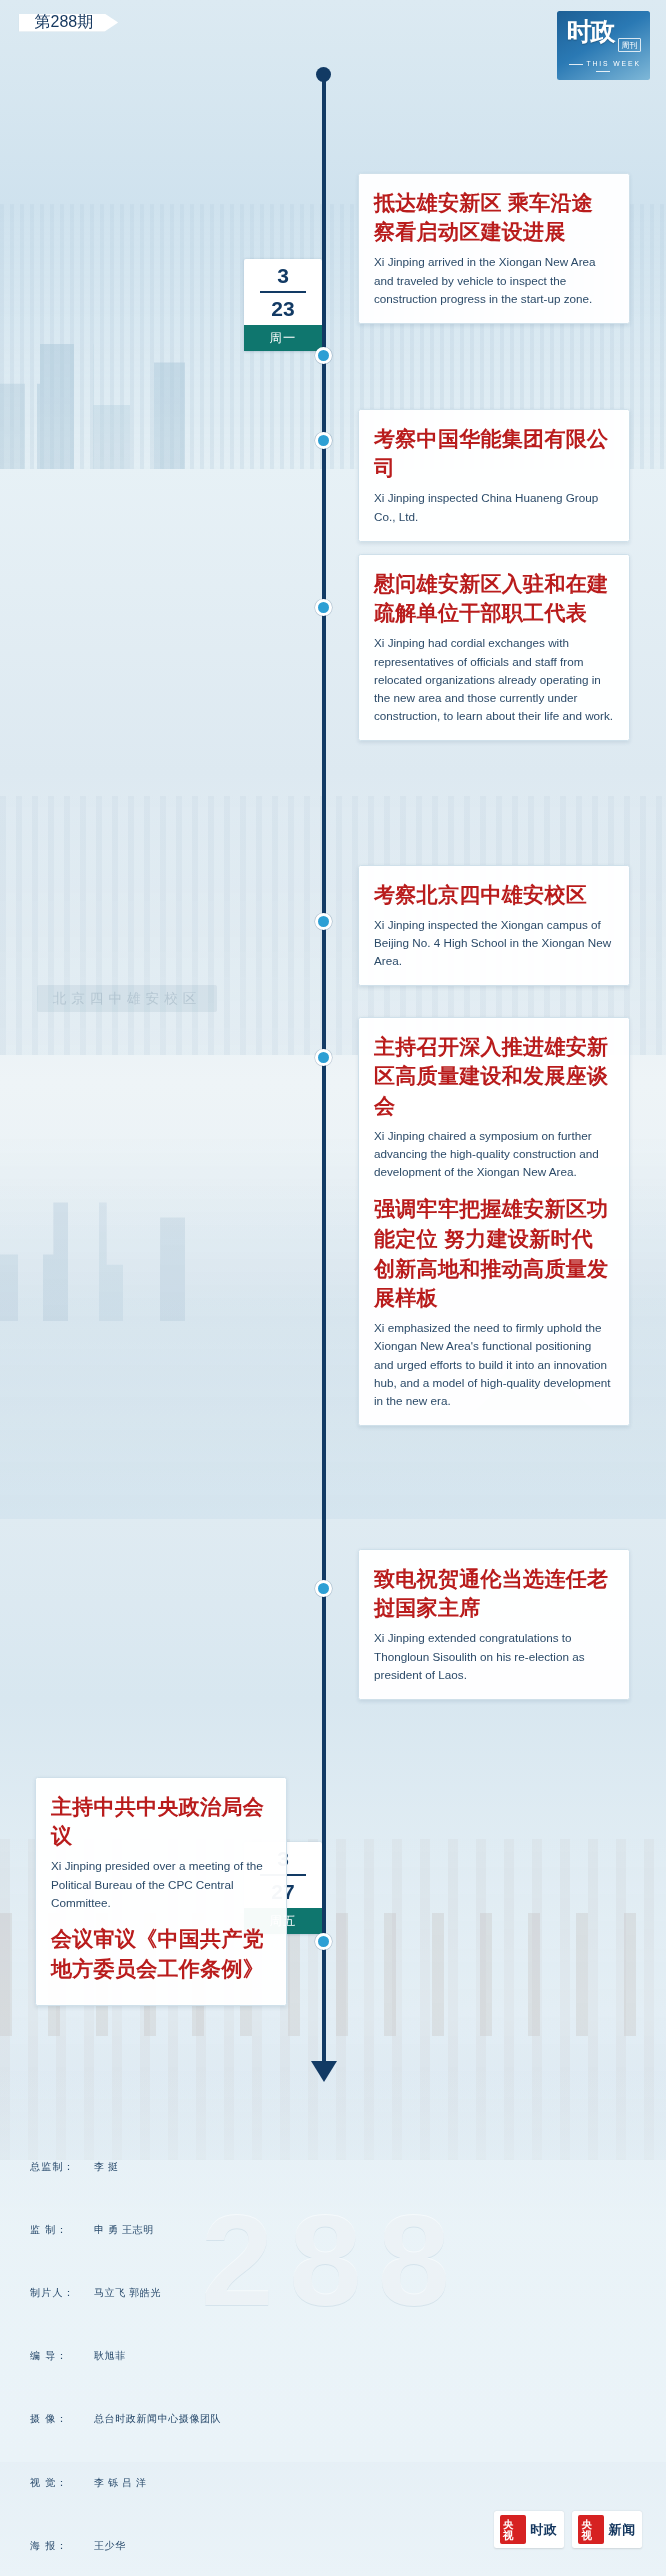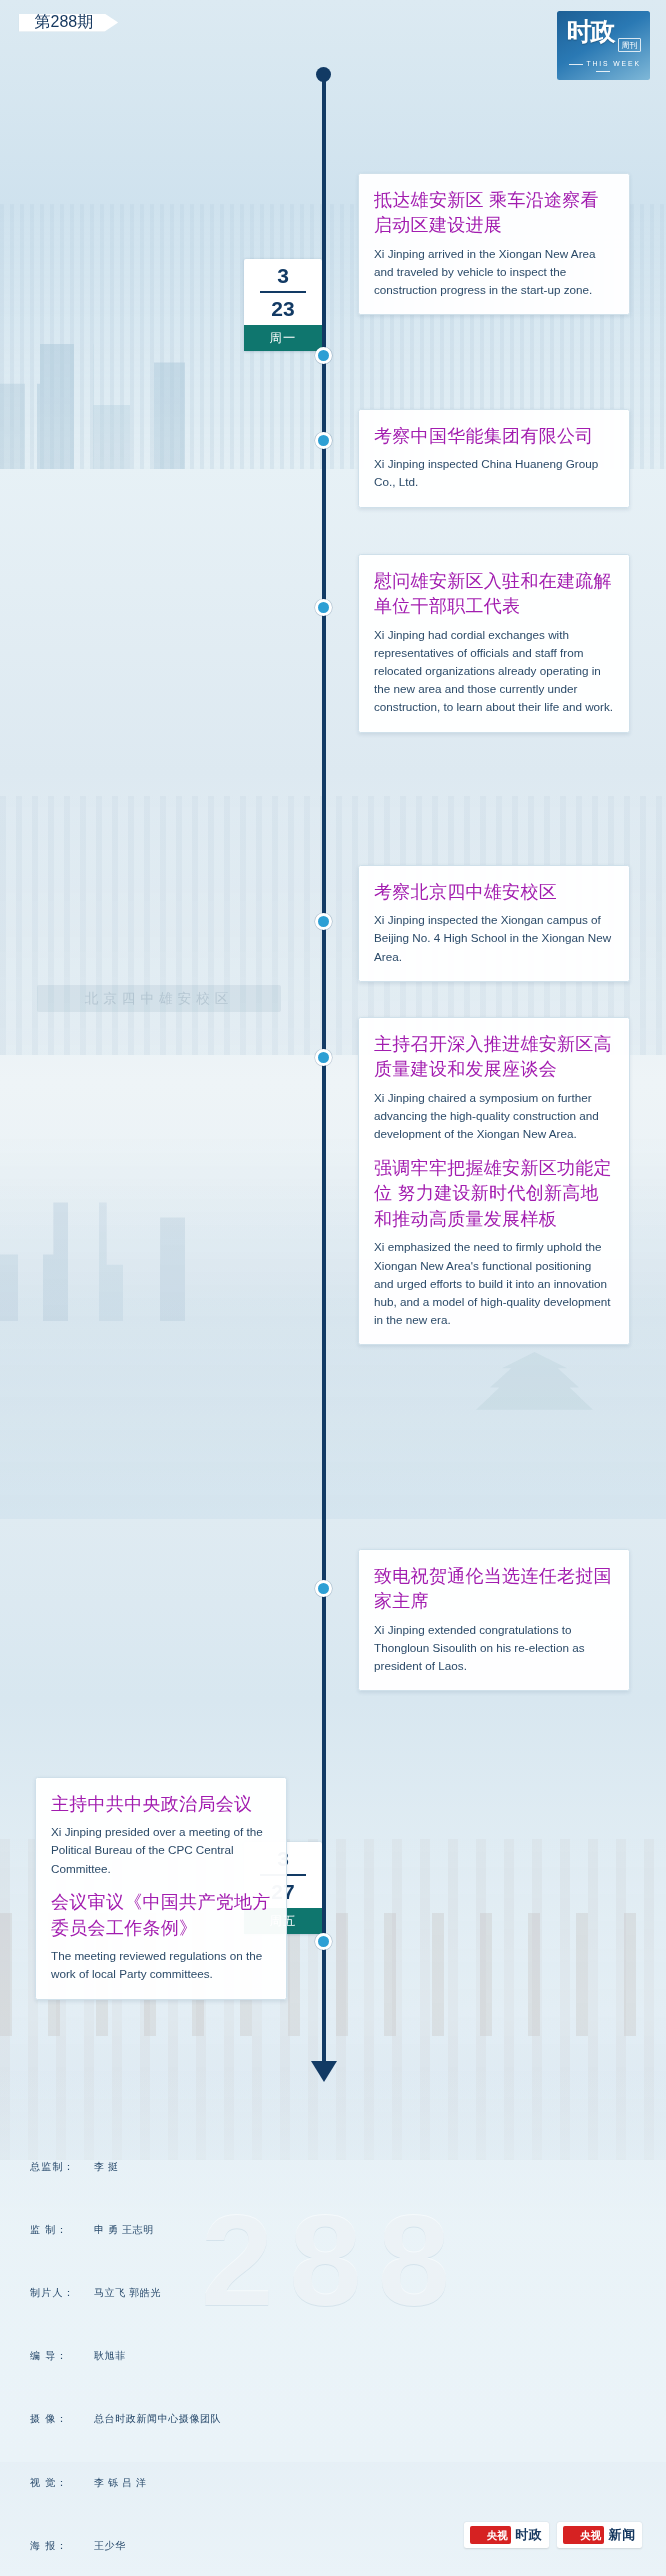--- a/index.html
+++ b/index.html
@@ -45,21 +45,21 @@
   }
   
   .photo-school {
     top: 796px; height: 259px;
     background:
       linear-gradient(180deg, rgba(255,255,255,.4), rgba(205,224,236,.35)),
       repeating-linear-gradient(90deg, rgba(140,172,195,.22) 0 6.2px, rgba(255,255,255,.08) 6.2px 16px);
   }
   .photo-school .plaque {
     position: absolute; left: 37px; bottom: 43px;
-    width: 244px; height: 27px;
+    width: 180px; height: 27px;
     background: rgba(120,155,180,.25);
     border-radius: 1.9px;
     letter-spacing: 5px;
     color: rgba(40,80,110,.35);
     font-size: 13.6px; text-align: center; line-height: 27px;
   }
   
   .photo-lake {
     top: 1136px; height: 383px;
     background:
@@ -192,22 +192,22 @@
   
   .card {
     position: absolute;
     background: rgba(255,255,255,.96);
     border: 0.6px solid #cfe0ea;
     border-radius: 2.5px;
     padding: 13.6px 15px 15px;
     box-shadow: 0 1.2px 3.7px rgba(30,70,110,.10);
   }
   .card h3 {
-    font-size: 18px; line-height: 1.42; color: #a21caf;
-    font-weight: 400; letter-spacing: 0.3px;
+    font-size: 21px; line-height: 1.42; color: #b91c1c;
+    font-weight: 700; letter-spacing: 0.3px;
     margin-bottom: 6.2px;
   }
   .card p {
     font-size: 11.7px; line-height: 1.55; color: #2b4a68;
   }
   .card h3.second { margin-top: 12.3px; }
 
   .left-card { left: 35px; width: 252px; }
   .right-card { left: 358px; width: 272px; }
 
@@ -224,22 +224,22 @@
     display: flex; gap: 8.6px;
   }
   .brand {
     display: flex; align-items: center;
     background: #fff; border-radius: 2.5px;
     box-shadow: 0 0.6px 1.9px rgba(0,0,0,.12);
     padding: 3.7px 6.2px; gap: 4.3px;
   }
   .brand .mark {
     background: #d62222; color: #fff; font-size: 10.5px; font-weight: 700;
-    border-radius: 1.9px; padding: 3.7px 3.1px; line-height: 1.05; text-align: right;
-    width: 41px;
+    border-radius: 1.9px; padding: 3.7px 3.1px; line-height: 1.05; text-align: left;
+    width: 26px;
   }
   .brand .txt { color: #14375f; font-size: 13px; font-weight: 700; letter-spacing: 0.6px; }
 </style>
 </head>
 <body>
 
 <div class="bg"></div>
 <div class="bg-photo photo-top"></div>
 <div class="bg-photo photo-school">
   <div class="plaque">北京四中雄安校区</div>
@@ -312,21 +312,20 @@
 
 <div class="card right-card" style="top:1549px;">
   <h3>致电祝贺通伦当选连任老挝国家主席</h3>
   <p>Xi Jinping extended congratulations to Thongloun Sisoulith on his re-election as president of Laos.</p>
 </div>
 
 <div class="card left-card" style="top:1777px;">
   <h3>主持中共中央政治局会议</h3>
   <p>Xi Jinping presided over a meeting of the Political Bureau of the CPC Central Committee.</p>
   <h3 class="second">会议审议《中国共产党地方委员会工作条例》</h3>
-  <p>The meeting reviewed regulations on the work of local Party committees.</p>
 </div>
 
 <div class="credits">
   <div class="row">
       <span class="k">总监制：</span>
       <span class="v">李 挺</span>
     </div>
   <div class="row">
       <span class="k">监 制：</span>
       <span class="v">申 勇  王志明</span>

